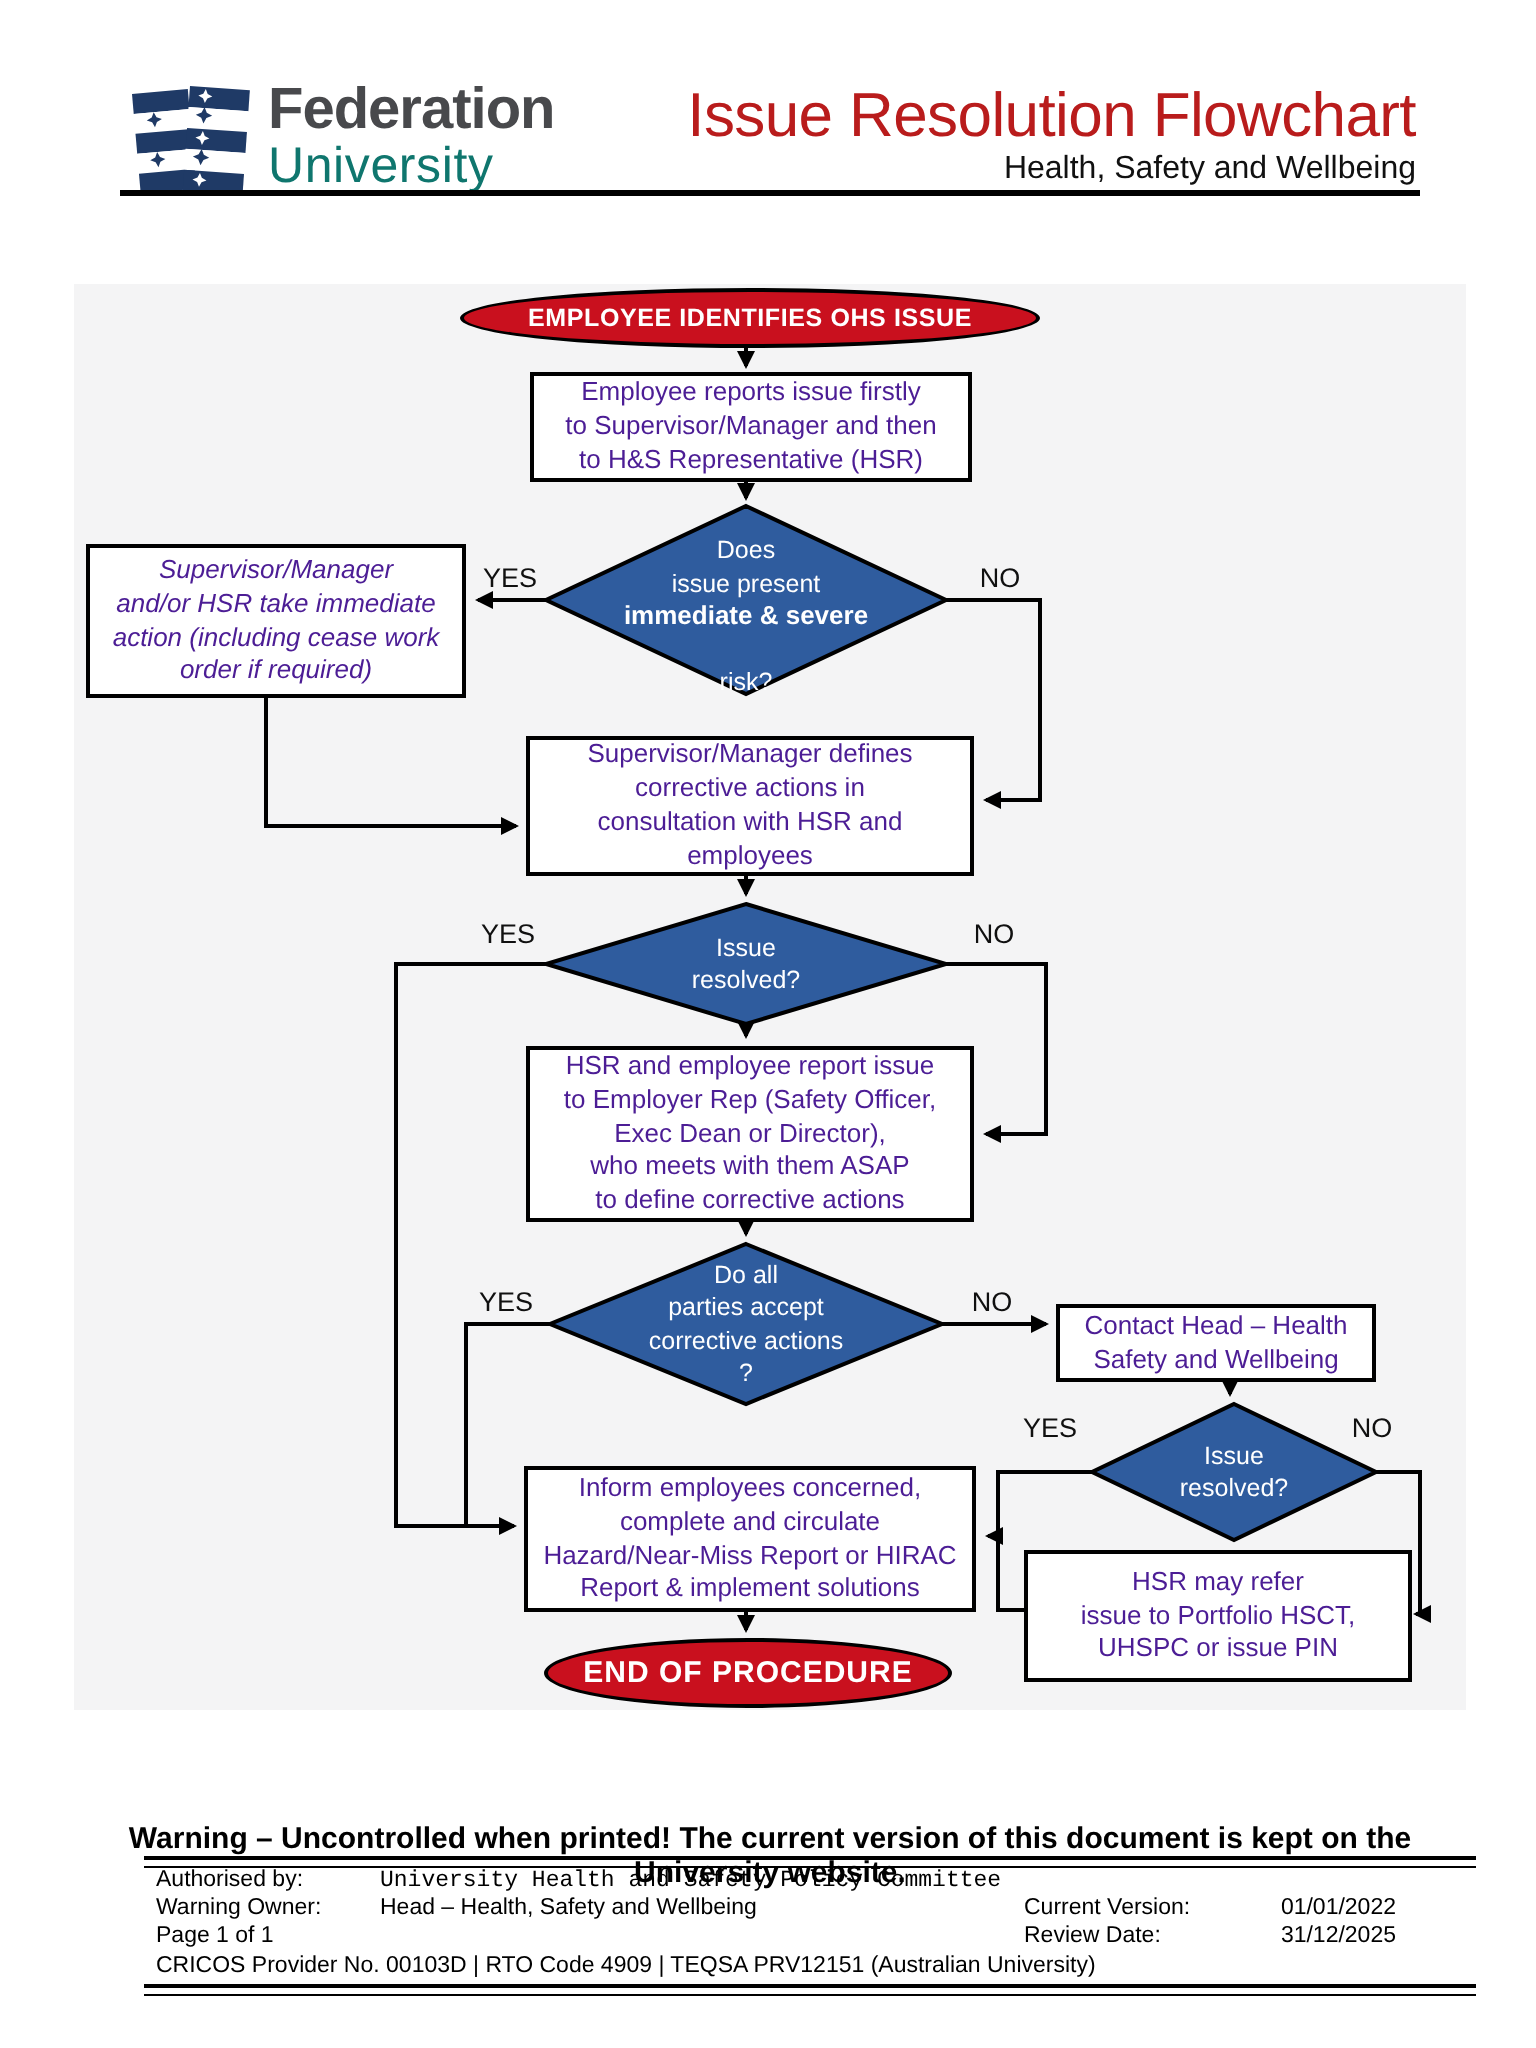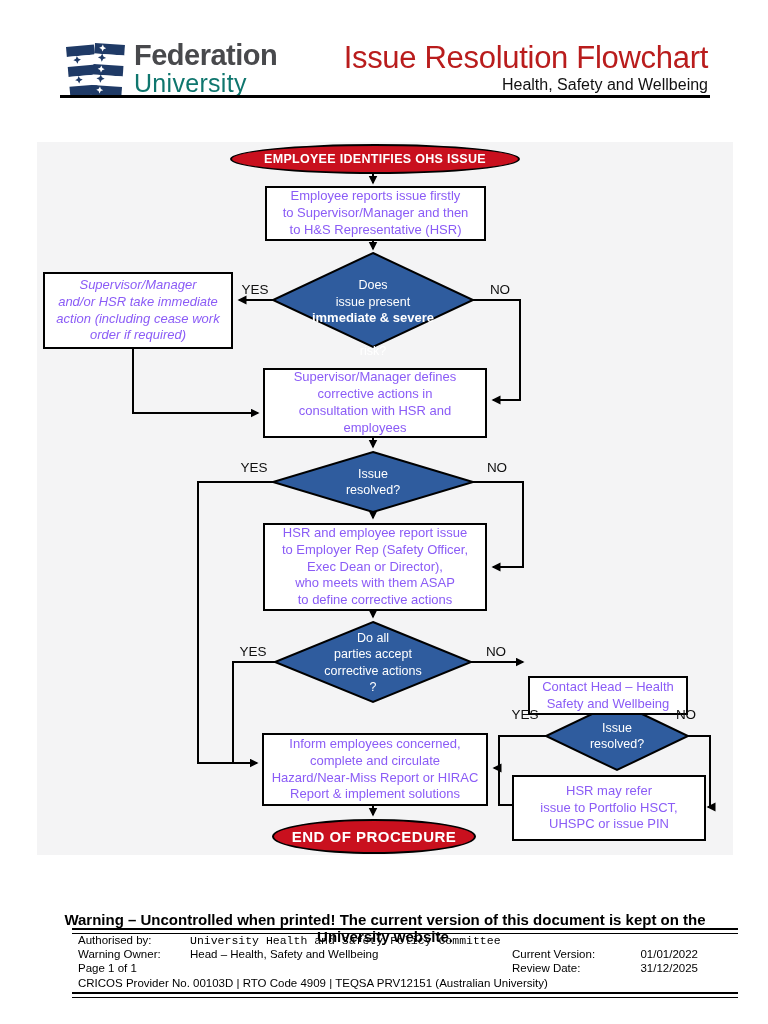--- a/index.html
+++ b/index.html
@@ -24,21 +24,21 @@
   .diamond { stroke:#000; stroke-width:2; }
 
   .term {
     position:absolute; border:2px solid #000000; border-radius:50%;
     color:#fff; font-weight:bold; display:flex; align-items:center; justify-content:center;
     text-align:center; box-sizing:border-box;
   }
   .pbox {
     position:absolute; background:#fff; border:2px solid #000; box-sizing:border-box;
     display:flex; align-items:center; justify-content:center; text-align:center;
-    white-space:pre-line; font-size:13px; line-height:1.3; color:#8b5cf6;
+    white-space:pre-line; font-size:13px; line-height:1.3; color:#4c1d95;
   }
   .dtext {
     position:absolute; transform:translate(-50%,-50%); color:#fff; text-align:center;
     white-space:pre-line; font-size:12.5px; line-height:1.3;
   }
   .dtext .bold-line { font-weight:bold; font-size:13px; display:block; }
   .yn {
     position:absolute; transform:translate(-50%,-50%); font-size:13.5px; color:#101010;
   }
 
@@ -131,31 +131,31 @@
 order if required)</div>
     <div class="pbox" style="left:226px; top:226px; width:224px; height:70px;">Supervisor/Manager defines
 corrective actions in
 consultation with HSR and
 employees</div>
     <div class="pbox" style="left:226px; top:381px; width:224px; height:88px;">HSR and employee report issue
 to Employer Rep (Safety Officer,
 Exec Dean or Director),
 who meets with them ASAP
 to define corrective actions</div>
-    <div class="pbox" style="left:491px; top:510px; width:160px; height:39px;margin-top:24px;">Contact Head – Health
+    <div class="pbox" style="left:491px; top:510px; width:160px; height:39px;">Contact Head – Health
 Safety and Wellbeing</div>
     <div class="pbox" style="left:225px; top:591px; width:226px; height:73px;">Inform employees concerned,
 complete and circulate
 Hazard/Near-Miss Report or HIRAC
 Report &amp; implement solutions</div>
     <div class="pbox" style="left:475px; top:633px; width:194px; height:66px;">HSR may refer
 issue to Portfolio HSCT,
 UHSPC or issue PIN</div>
 
-    <div class="dtext" style="left:336px; top:168px;">
+    <div class="dtext" style="left:336px; top:158px;">
       <span style="white-space:pre-line;">Does
 issue present</span>
       <span class="bold-line">immediate &amp; severe</span>
       <span>risk?</span>
     </div>
     <div class="dtext" style="left:336px; top:340px;">Issue
 resolved?</div>
     <div class="dtext" style="left:336px; top:520px;">Do all
 parties accept
 corrective actions

